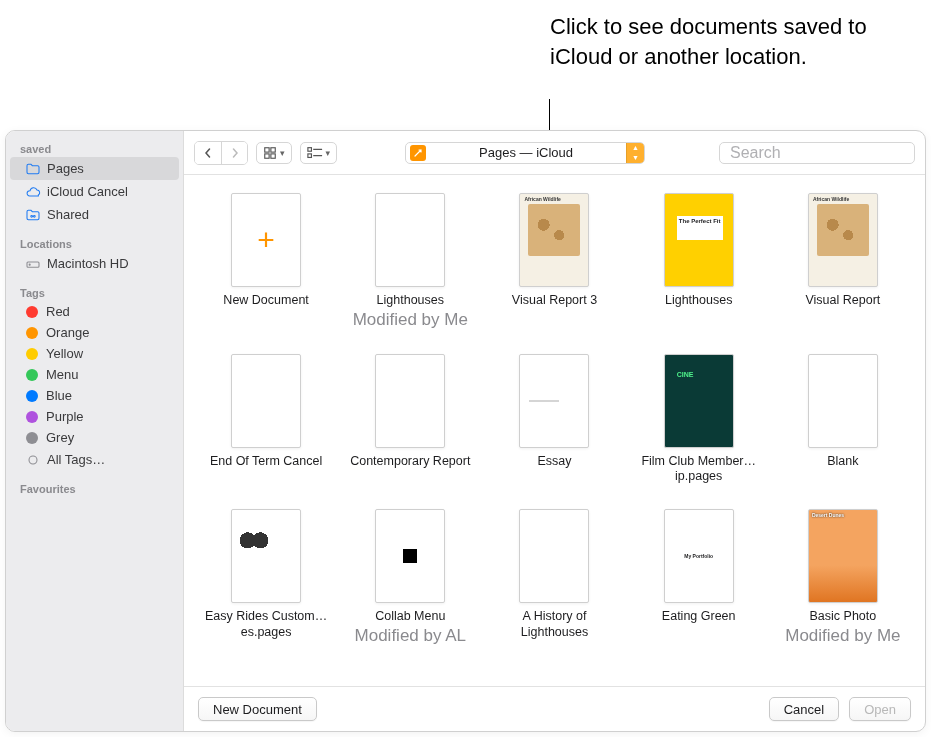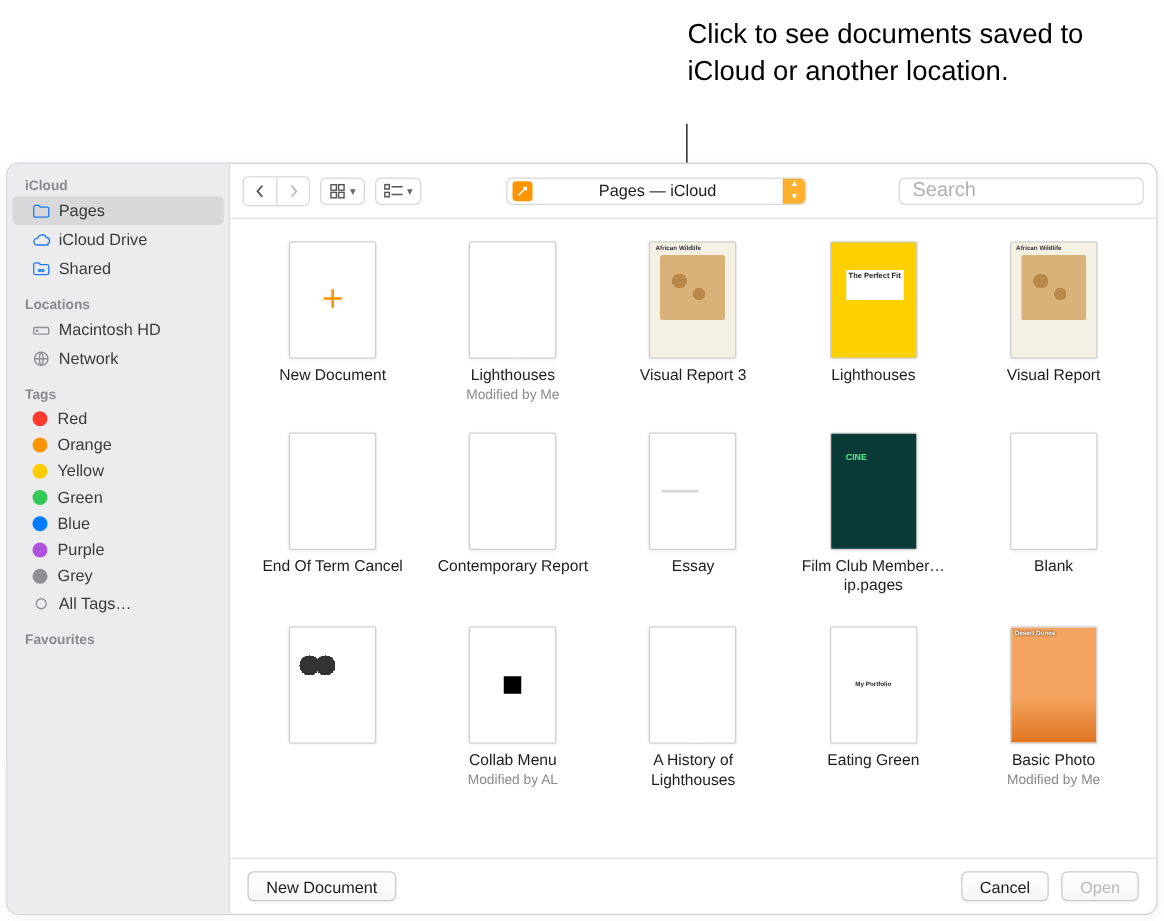--- a/index.html
+++ b/index.html
@@ -232,21 +232,21 @@
     color: #ff9500;
     font-weight: 200;
   }
   .doc-label {
     margin-top: 6px;
     font-size: 12.5px;
     line-height: 1.25;
     max-width: 132px;
   }
   .doc-sub {
-    font-size: 11px;
+    font-size: 17px;
     color: #8a8a8e;
     margin-top: 1px;
   }
   
   .th-photo { display:flex; flex-direction: column; }
   .th-photo .sky { flex:1; background: linear-gradient(#7ec6e8,#cfe8f3); position:relative; }
   .th-photo .tower { position:absolute; bottom:0; left:30%; width:8px; height:40px; background:#fff; }
   .th-text { padding:4px; }
   .th-text .line { height:2px; background:#d5d5d5; margin:3px 2px; }
   .th-text .line.short { width:50%; }
@@ -292,37 +292,37 @@
 </style>
 </head>
 <body>
 
 <div class="annotation">Click to see documents saved to iCloud or another location.</div>
 <div class="callout-line"></div>
 
 <div class="window">
 
   <div class="sidebar">
-    <div class="sidebar-section-header">iCloud</div>
+    <div class="sidebar-section-header">saved</div>
 
     <div class="sidebar-item selected">
       <span class="sidebar-icon">
         <svg viewBox="0 0 24 24" width="16" height="16" fill="none" stroke="currentColor" stroke-width="1.6">
             <path d="M3 7a2 2 0 0 1 2-2h4l2 2h8a2 2 0 0 1 2 2v8a2 2 0 0 1-2 2H5a2 2 0 0 1-2-2V7z"></path>
           </svg>
       </span>
       <span>Pages</span>
     </div>
     <div class="sidebar-item">
       <span class="sidebar-icon">
         <svg viewBox="0 0 24 24" width="16" height="16" fill="none" stroke="currentColor" stroke-width="1.6">
             <path d="M7 18a4 4 0 1 1 .6-7.97A5.5 5.5 0 0 1 18 9a4 4 0 0 1 2 7.47V18H7z"></path>
           </svg>
       </span>
-      <span>iCloud Drive</span>
+      <span>iCloud Cancel</span>
     </div>
     <div class="sidebar-item">
       <span class="sidebar-icon">
         <svg viewBox="0 0 24 24" width="16" height="16" fill="none" stroke="currentColor" stroke-width="1.6">
             <path d="M3 7a2 2 0 0 1 2-2h4l2 2h8a2 2 0 0 1 2 2v8a2 2 0 0 1-2 2H5a2 2 0 0 1-2-2V7z"></path>
             <circle cx="10" cy="14" r="1.3"></circle>
             <circle cx="14" cy="14" r="1.3"></circle>
           </svg>
       </span>
       <span>Shared</span>
@@ -333,48 +333,39 @@
 
     <div class="sidebar-item">
       <span class="sidebar-icon" style="color:#8e8e93">
         <svg viewBox="0 0 24 24" width="16" height="16" fill="none" stroke="currentColor" stroke-width="1.6">
             <rect x="3" y="9" width="18" height="8" rx="1.5"></rect>
             <circle cx="7" cy="13" r="0.8" fill="currentColor"></circle>
           </svg>
       </span>
       <span>Macintosh HD</span>
     </div>
-    <div class="sidebar-item">
-      <span class="sidebar-icon" style="color:#8e8e93">
-        <svg viewBox="0 0 24 24" width="16" height="16" fill="none" stroke="currentColor" stroke-width="1.6">
-            <circle cx="12" cy="12" r="8"></circle>
-            <path d="M4 12h16M12 4c3 3 3 13 0 16M12 4c-3 3-3 13 0 16"></path>
-          </svg>
-      </span>
-      <span>Network</span>
-    </div>
 
     <div class="sidebar-spacer"></div>
     <div class="sidebar-section-header">Tags</div>
 
     <div class="sidebar-item">
       <span class="tag-dot red"></span>
       <span>Red</span>
     </div>
     <div class="sidebar-item">
       <span class="tag-dot orange"></span>
       <span>Orange</span>
     </div>
     <div class="sidebar-item">
       <span class="tag-dot yellow"></span>
       <span>Yellow</span>
     </div>
     <div class="sidebar-item">
       <span class="tag-dot green"></span>
-      <span>Green</span>
+      <span>Menu</span>
     </div>
     <div class="sidebar-item">
       <span class="tag-dot blue"></span>
       <span>Blue</span>
     </div>
     <div class="sidebar-item">
       <span class="tag-dot purple"></span>
       <span>Purple</span>
     </div>
     <div class="sidebar-item">
@@ -529,20 +520,21 @@
           <div class="doc-label">Film Club Member…ip.pages</div>
         </div>
 
         <div class="doc-item">
           <div class="thumb"></div>
           <div class="doc-label">Blank</div>
         </div>
 
         <div class="doc-item">
           <div class="thumb th-bike"></div>
+          <div class="doc-label">Easy Rides Custom…es.pages</div>
         </div>
 
         <div class="doc-item">
           <div class="thumb th-collab">
               <div class="sq"></div>
             </div>
           <div class="doc-label">Collab Menu</div>
           <div class="doc-sub">Modified by AL</div>
         </div>
 

